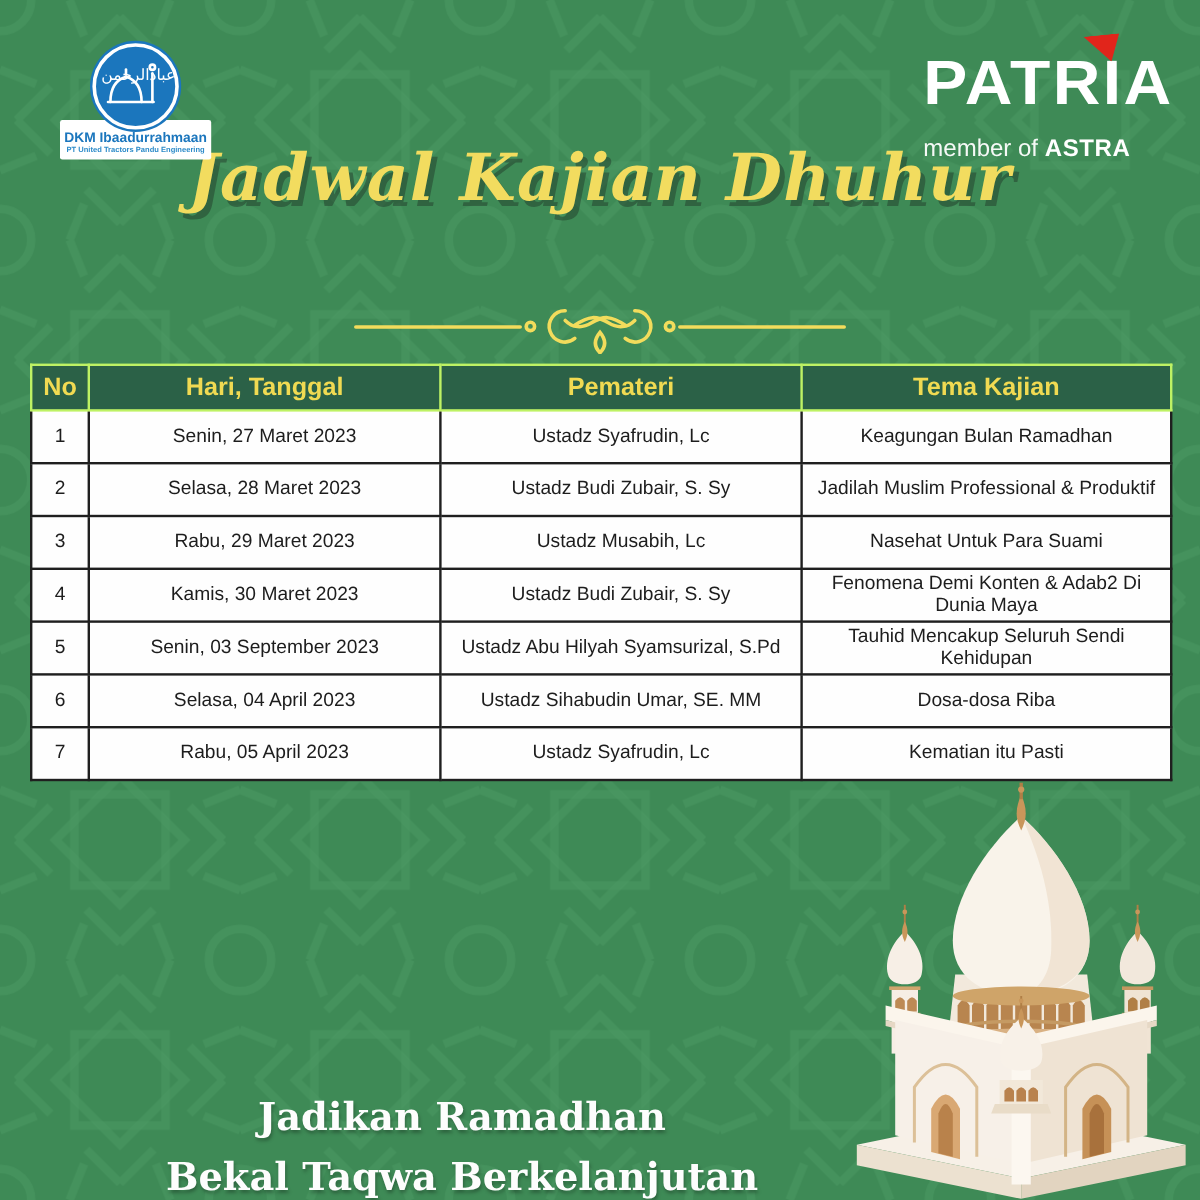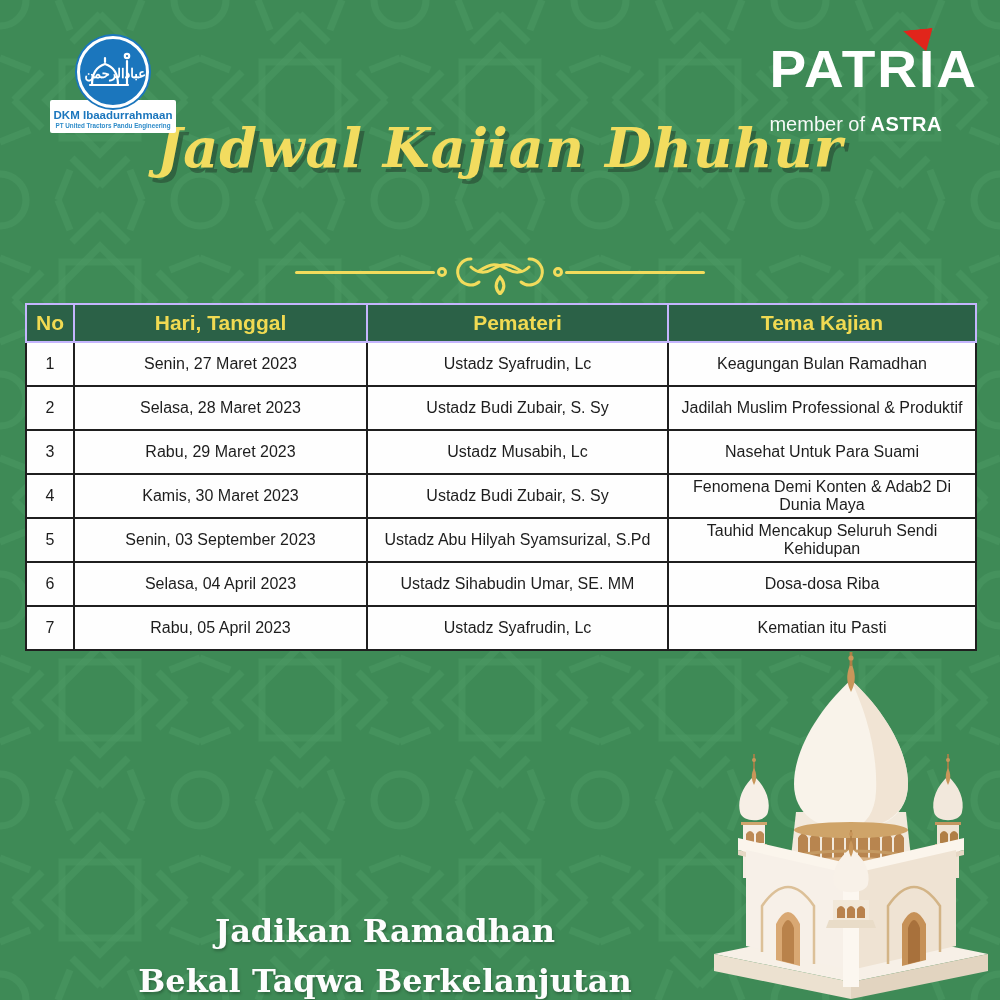--- a/index.html
+++ b/index.html
@@ -10,22 +10,22 @@
   .bgpattern{position:absolute;inset:0;display:block;}
 
   
   .dkm{position:absolute;left:50px;top:36px;width:126px;text-align:center;}
   .dkm-circle{
     position:relative;z-index:2;margin:0 auto;width:66px;height:66px;border-radius:50%;
     background:#1B76BD;border:3px solid #fff;box-shadow:0 0 0 2px #1B76BD;
   }
   .dkm-circle svg{position:absolute;inset:0;}
   .dkm-arabic{
-    position:absolute;left:0;right:0;top:28px;z-index:3;color:#fff;
-    font-size:13px;font-weight:bold;direction:rtl;line-height:1;padding-left:48px;
+    position:absolute;left:0;right:0;top:17px;z-index:3;color:#fff;
+    font-size:13px;font-weight:normal;direction:rtl;line-height:1;padding-left:48px;
   }
   .dkm-plate{
     position:relative;z-index:1;margin-top:-8px;background:#fff;
     padding:9px 2px 3px 2px;border-radius:2px;
   }
   .dkm-name{font-size:11.5px;font-weight:bold;color:#1B76BD;line-height:1.1;}
   .dkm-sub{font-size:6.3px;font-weight:bold;color:#2D8BC9;line-height:1.3;}
 
   
   .patria{position:absolute;right:22px;top:42px;text-align:left;}
@@ -56,21 +56,21 @@
   .divider-line{width:140px;height:3px;background:#F2DC5C;border-radius:2px;}
   .divider-orn{width:130px;height:46px;flex:0 0 auto;}
 
   
   .sched{
     position:absolute;left:25px;top:303px;width:950px;
     border-collapse:collapse;table-layout:fixed;
   }
   .sched th{
     background:#2B6147;color:#F0DA52;font-size:21px;font-weight:bold;
-    border:2px solid #c4b5fd;height:36px;padding:0 4px;
+    border:2px solid #bef264;height:36px;padding:0 4px;
   }
   .sched td{
     background:#FEFEFE;color:#1D1D1D;font-size:16px;text-align:center;
     border:2px solid #1F1F1F;padding:1px 6px;line-height:1.15;
   }
   .sched tbody tr{height:44px;}
 
   
   .notes{
     position:absolute;left:52px;top:682px;width:680px;margin:0;padding:0;

